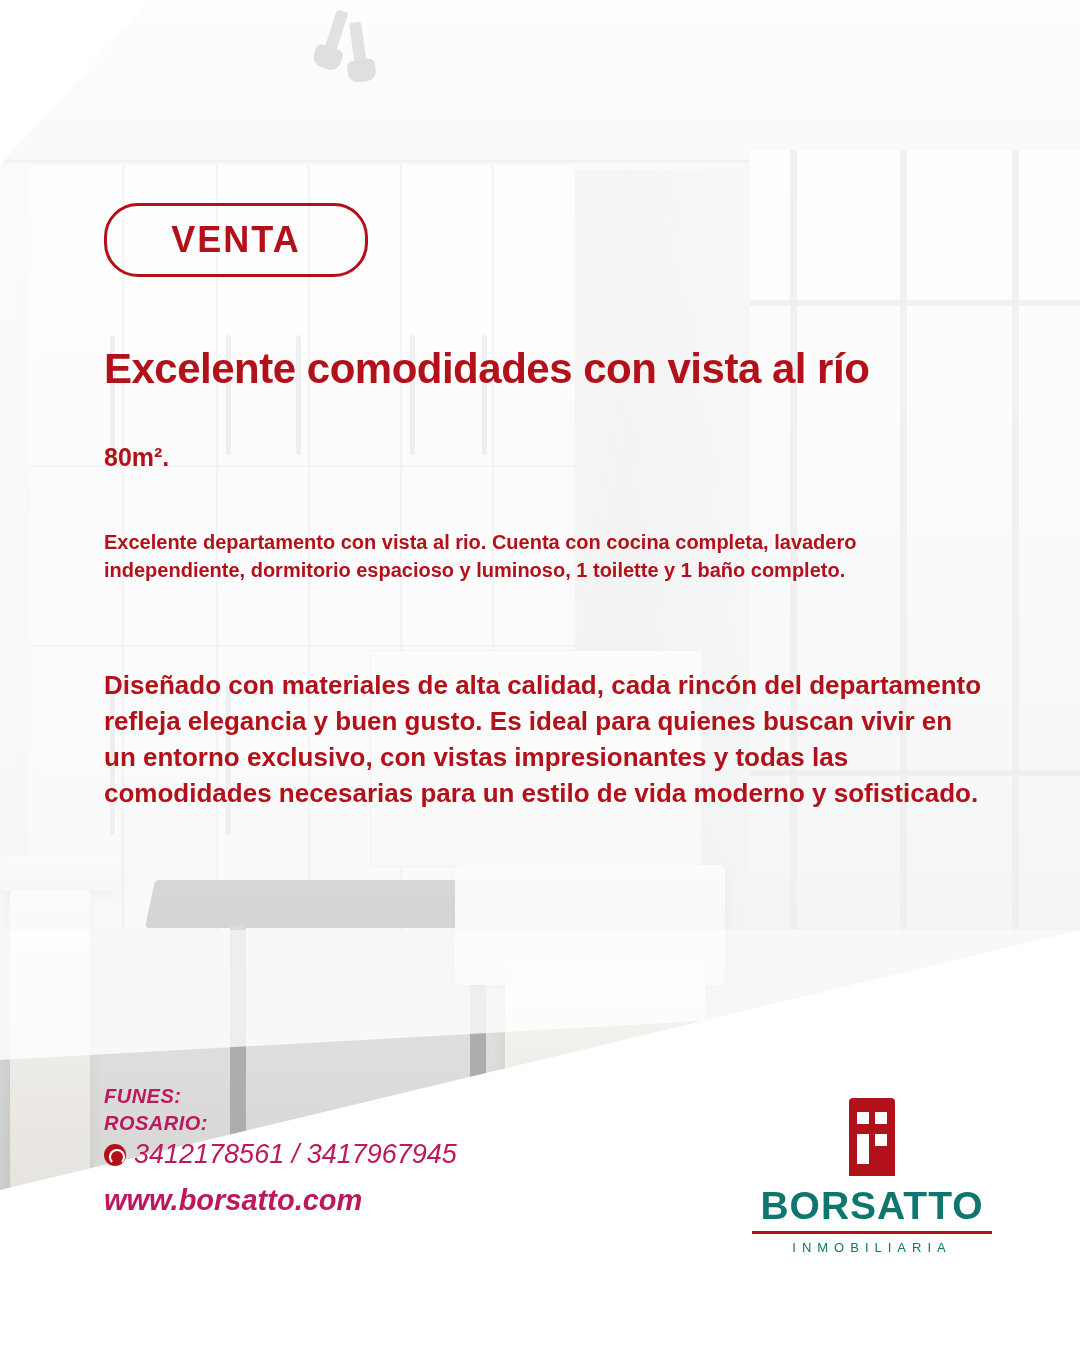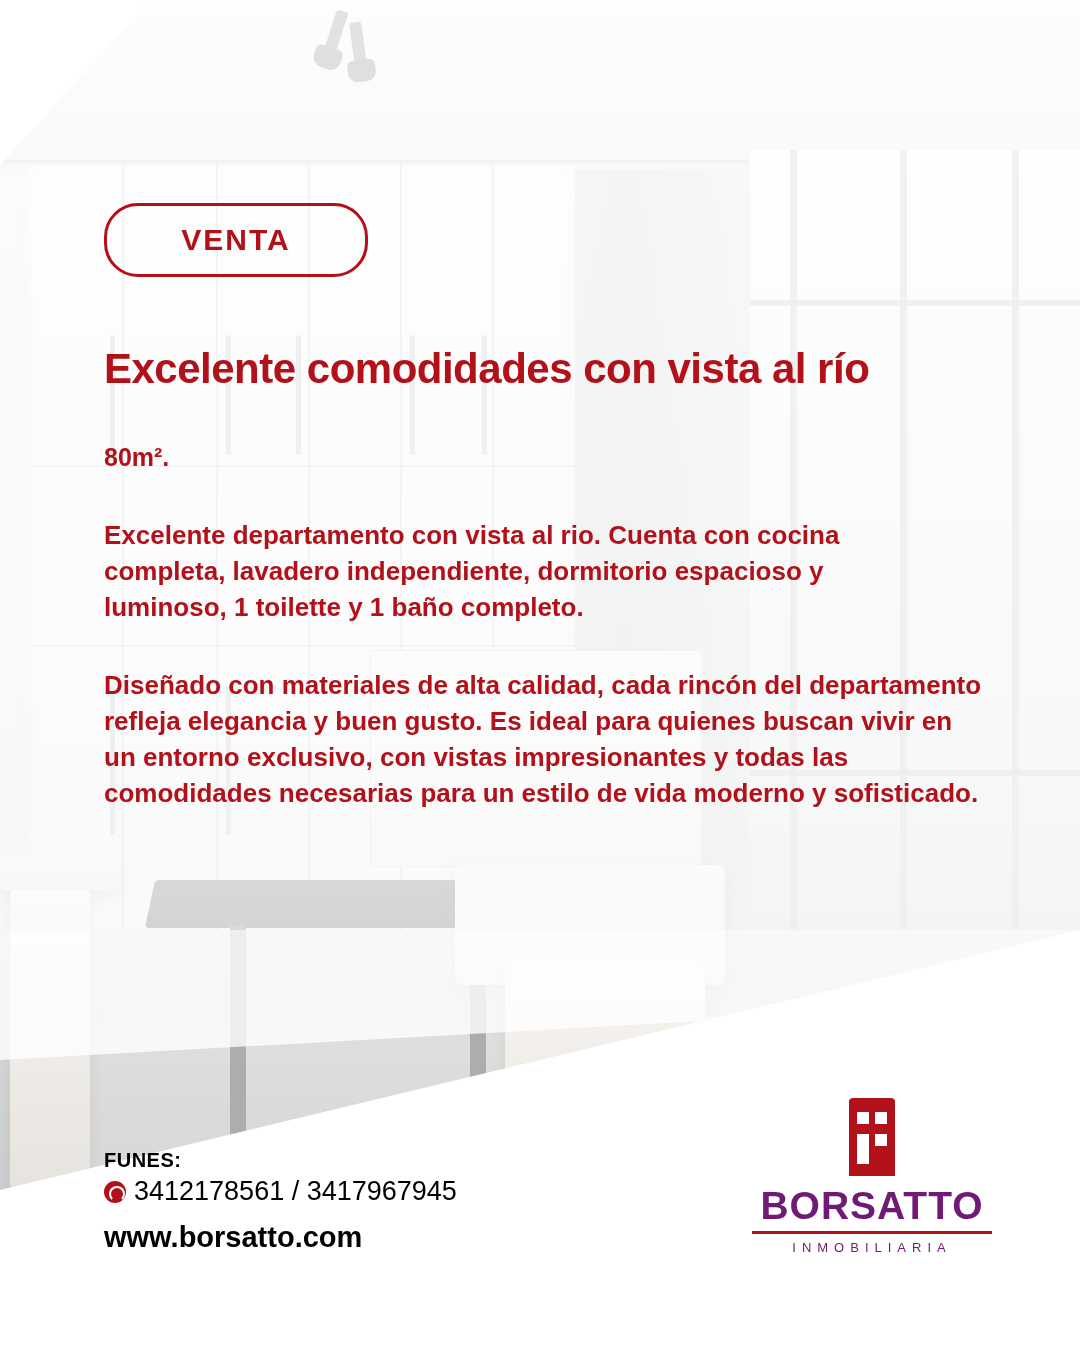--- a/index.html
+++ b/index.html
@@ -179,21 +179,21 @@
     left: 104px; top: 203px;
     width: 258px; height: 68px;
     border: 3px solid #b3111a;
     border-radius: 34px;
     display: flex;
     align-items: center;
     justify-content: center;
   }
   .badge span {
     color: #b3111a;
-    font-size: 30px;
+    font-size: 36px;
     font-weight: bold;
     letter-spacing: 2px;
   }
 
   .headline {
     position: absolute;
     left: 104px; top: 345px;
     width: 880px;
     color: #b3111a;
     font-size: 42px;
@@ -210,35 +210,36 @@
   }
 
   .para {
     position: absolute;
     left: 104px;
     color: #b3111a;
     font-weight: bold;
     line-height: 1.38;
   }
   .para-1 {
-    top: 518px;
+    top: 529px;
     width: 820px;
-    font-size: 26px;
+    font-size: 20px;
   }
   .para-2 {
     top: 668px;
     width: 880px;
     font-size: 26px;
   }
 
   
   .contact {
     position: absolute;
-    left: 104px; top: 1149px;
-    color: #000000;
+    left: 104px; top: 1085px;
+    color: #be185d;
+    font-style: italic;
   }
   .contact-label {
     font-size: 20px;
     font-weight: bold;
     letter-spacing: 0.5px;
     margin-bottom: 4px;
   }
   .contact-value {
     font-size: 27px;
     font-weight: 500;
@@ -272,21 +273,21 @@
     font-weight: bold;
     margin-top: 14px;
   }
 
   
   .logo {
     position: absolute;
     right: 88px; bottom: 95px;
     width: 240px;
     text-align: center;
-    color: #701a75;
+    color: #0f766e;
   }
   .logo-mark {
     width: 62px; height: 78px;
     margin: 0 auto 10px auto;
     position: relative;
   }
   .logo-mark .b-main {
     position: absolute;
     left: 8px; top: 0;
     width: 46px; height: 78px;
@@ -402,20 +403,21 @@
     <div class="headline">Excelente comodidades con vista al río</div>
 
     <div class="surface">80m².</div>
 
     <div class="para para-1">Excelente departamento con vista al rio. Cuenta con cocina completa, lavadero independiente, dormitorio espacioso y luminoso, 1 toilette y 1 baño completo.</div>
 
     <div class="para para-2">Diseñado con materiales de alta calidad, cada rincón del departamento refleja elegancia y buen gusto. Es ideal para quienes buscan vivir en un entorno exclusivo, con vistas impresionantes y todas las comodidades necesarias para un estilo de vida moderno y sofisticado.</div>
 
     <div class="contact">
       <div class="contact-label">FUNES:</div>
+      <div class="contact-label">ROSARIO:</div>
       <div class="contact-value wa">
         <span class="wa-icon"></span>
         <span>3412178561 / 3417967945</span>
       </div>
       <div class="website">www.borsatto.com</div>
     </div>
 
     <div class="logo">
       <div class="logo-mark">
         <div class="b-main"></div>

